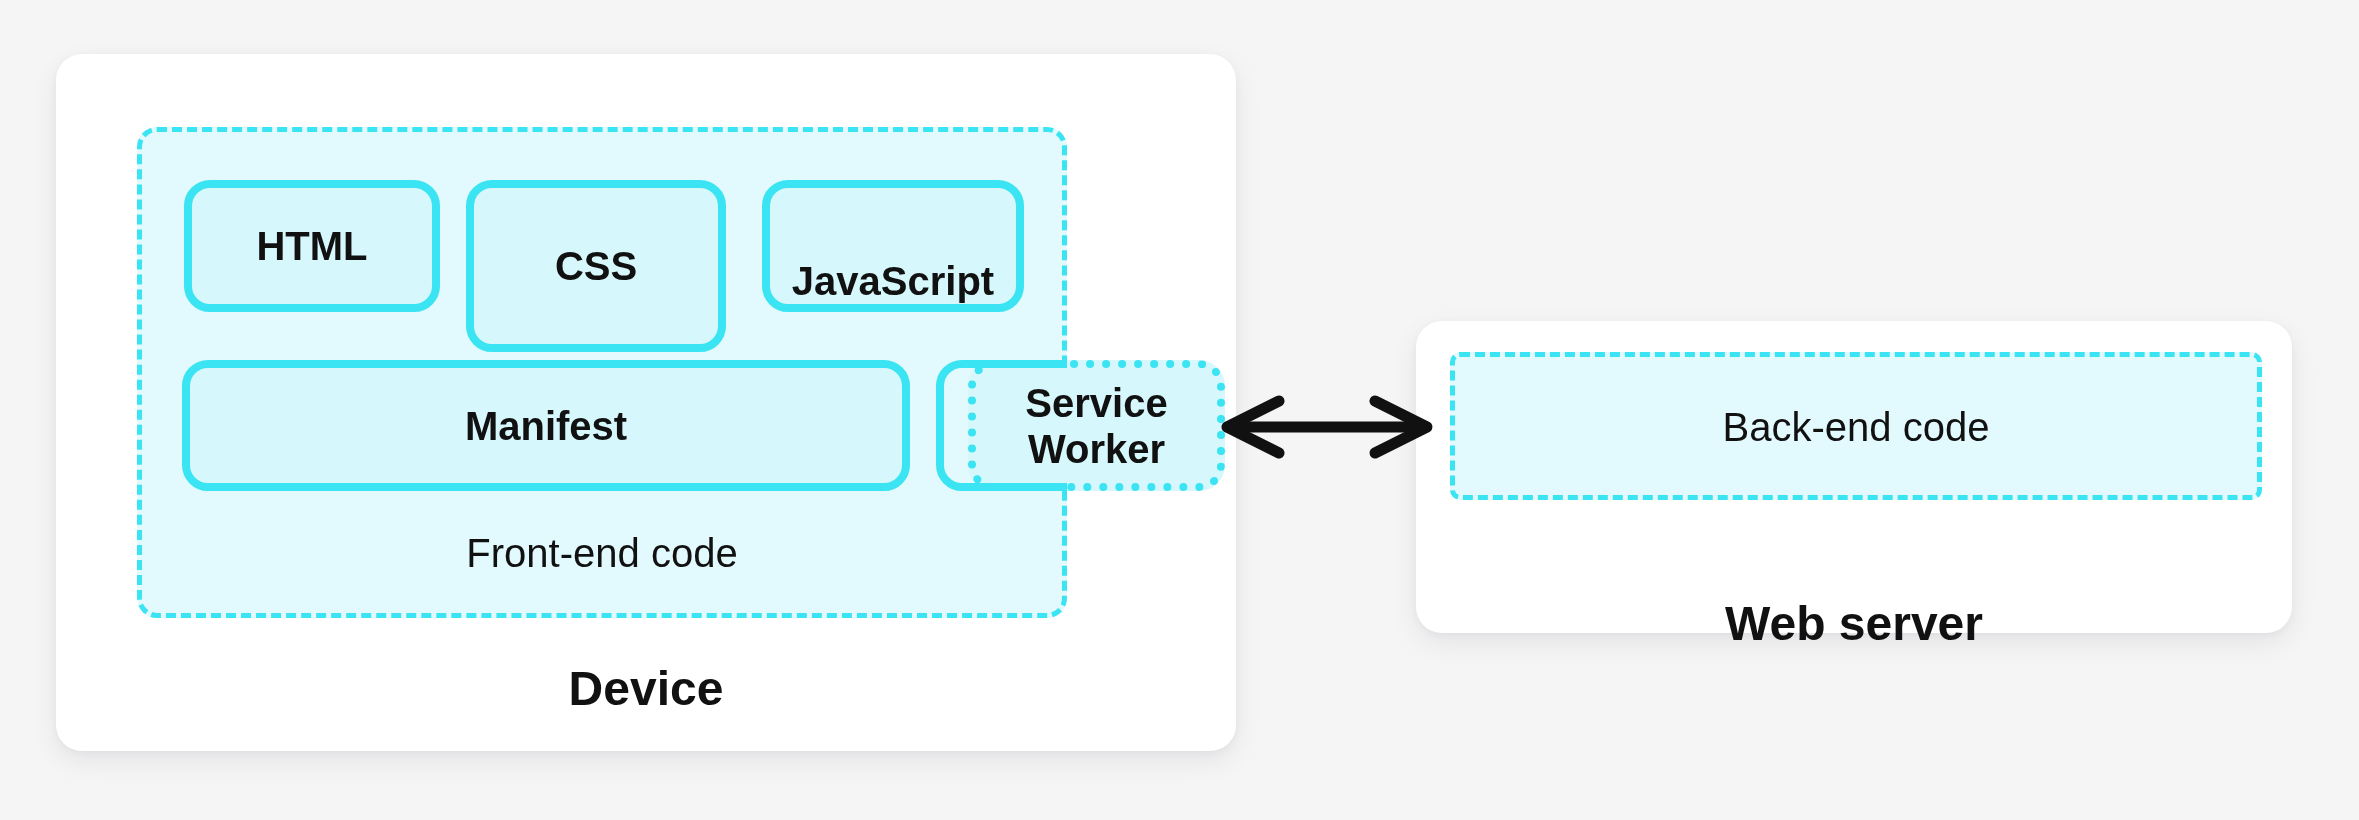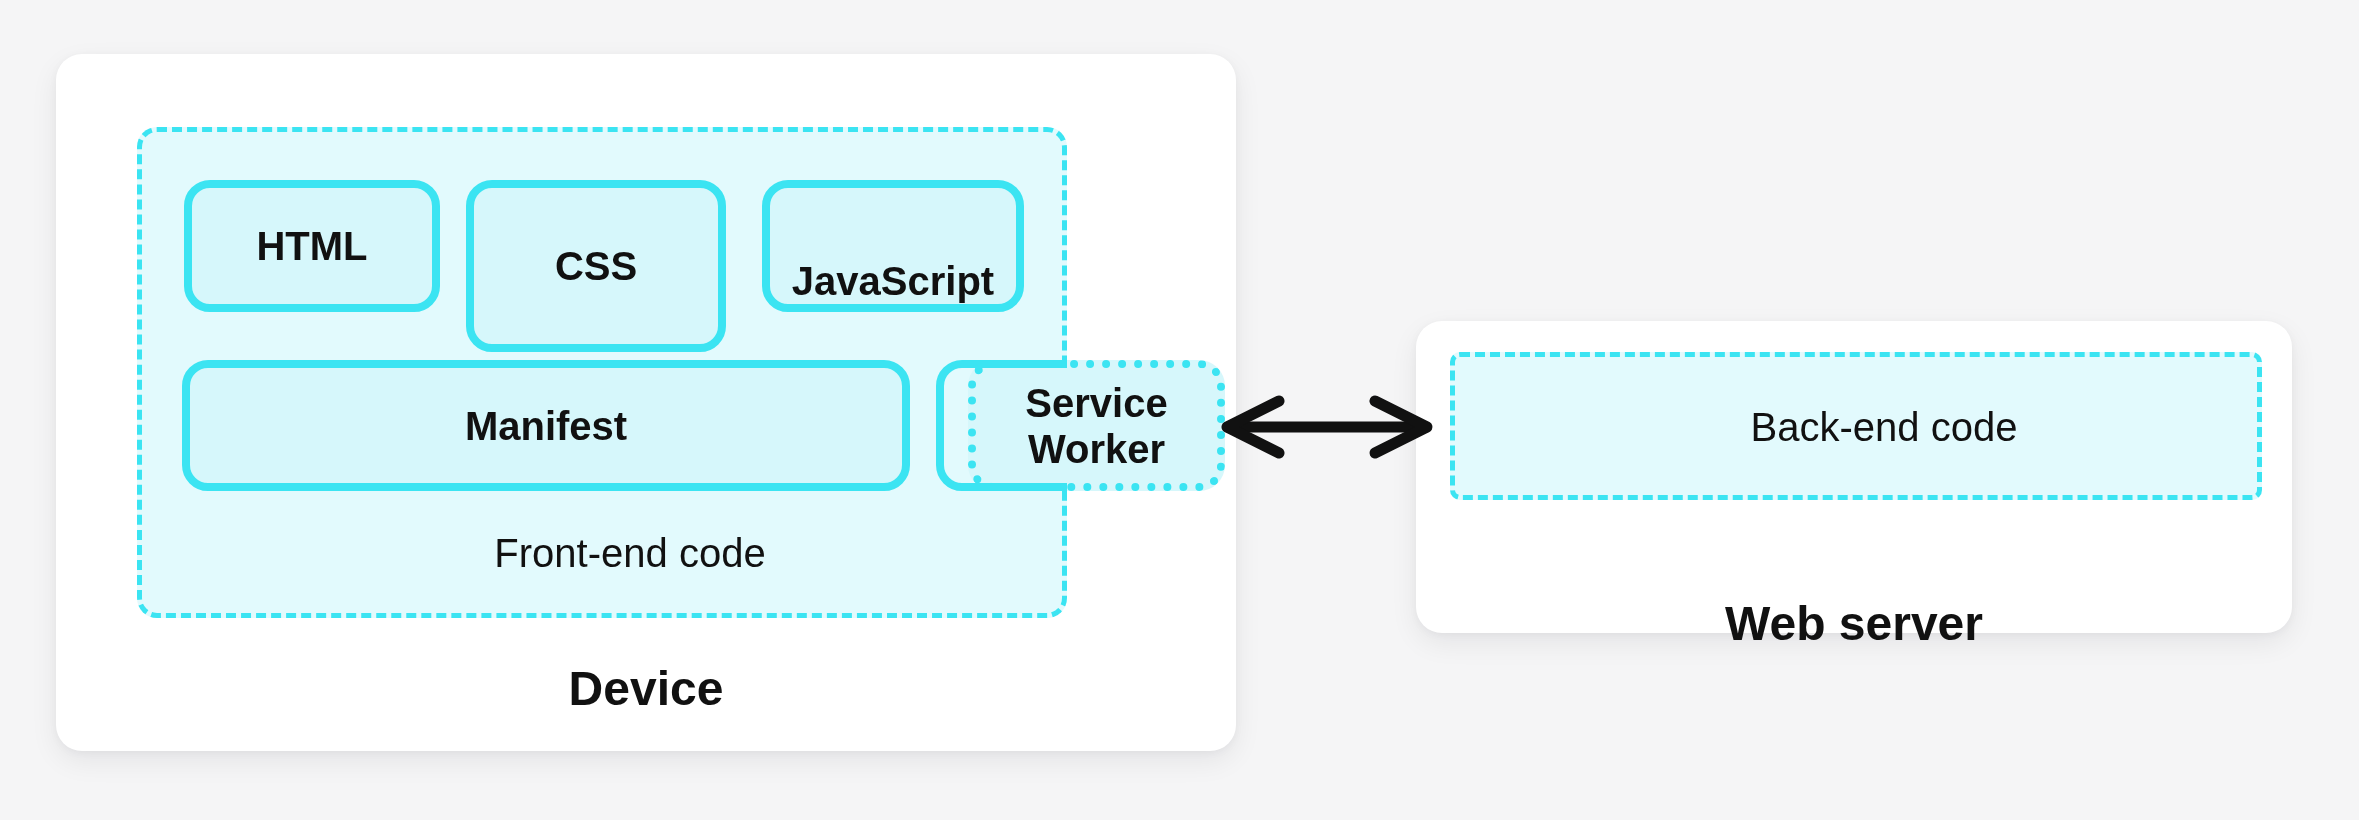--- a/index.html
+++ b/index.html
@@ -80,21 +80,20 @@
     border:8px solid var(--accent);
     border-radius:26px;
     box-sizing:border-box;
   }
   .group-label{
     position:absolute;
     font-size:40px;line-height:50px;
     text-align:center;
     color:var(--text);
     z-index:1;
-    padding-left:28px;
   }
   .label-frontend{left:137px;top:528px;width:930px;}
   .label-backend{left:1450px;top:402px;width:812px;z-index:2;}
   .card-label{
     position:absolute;
     font-weight:700;font-size:48px;line-height:54px;
     text-align:center;
     color:var(--text);
   }
   .label-device{left:56px;top:662px;width:1180px;}

